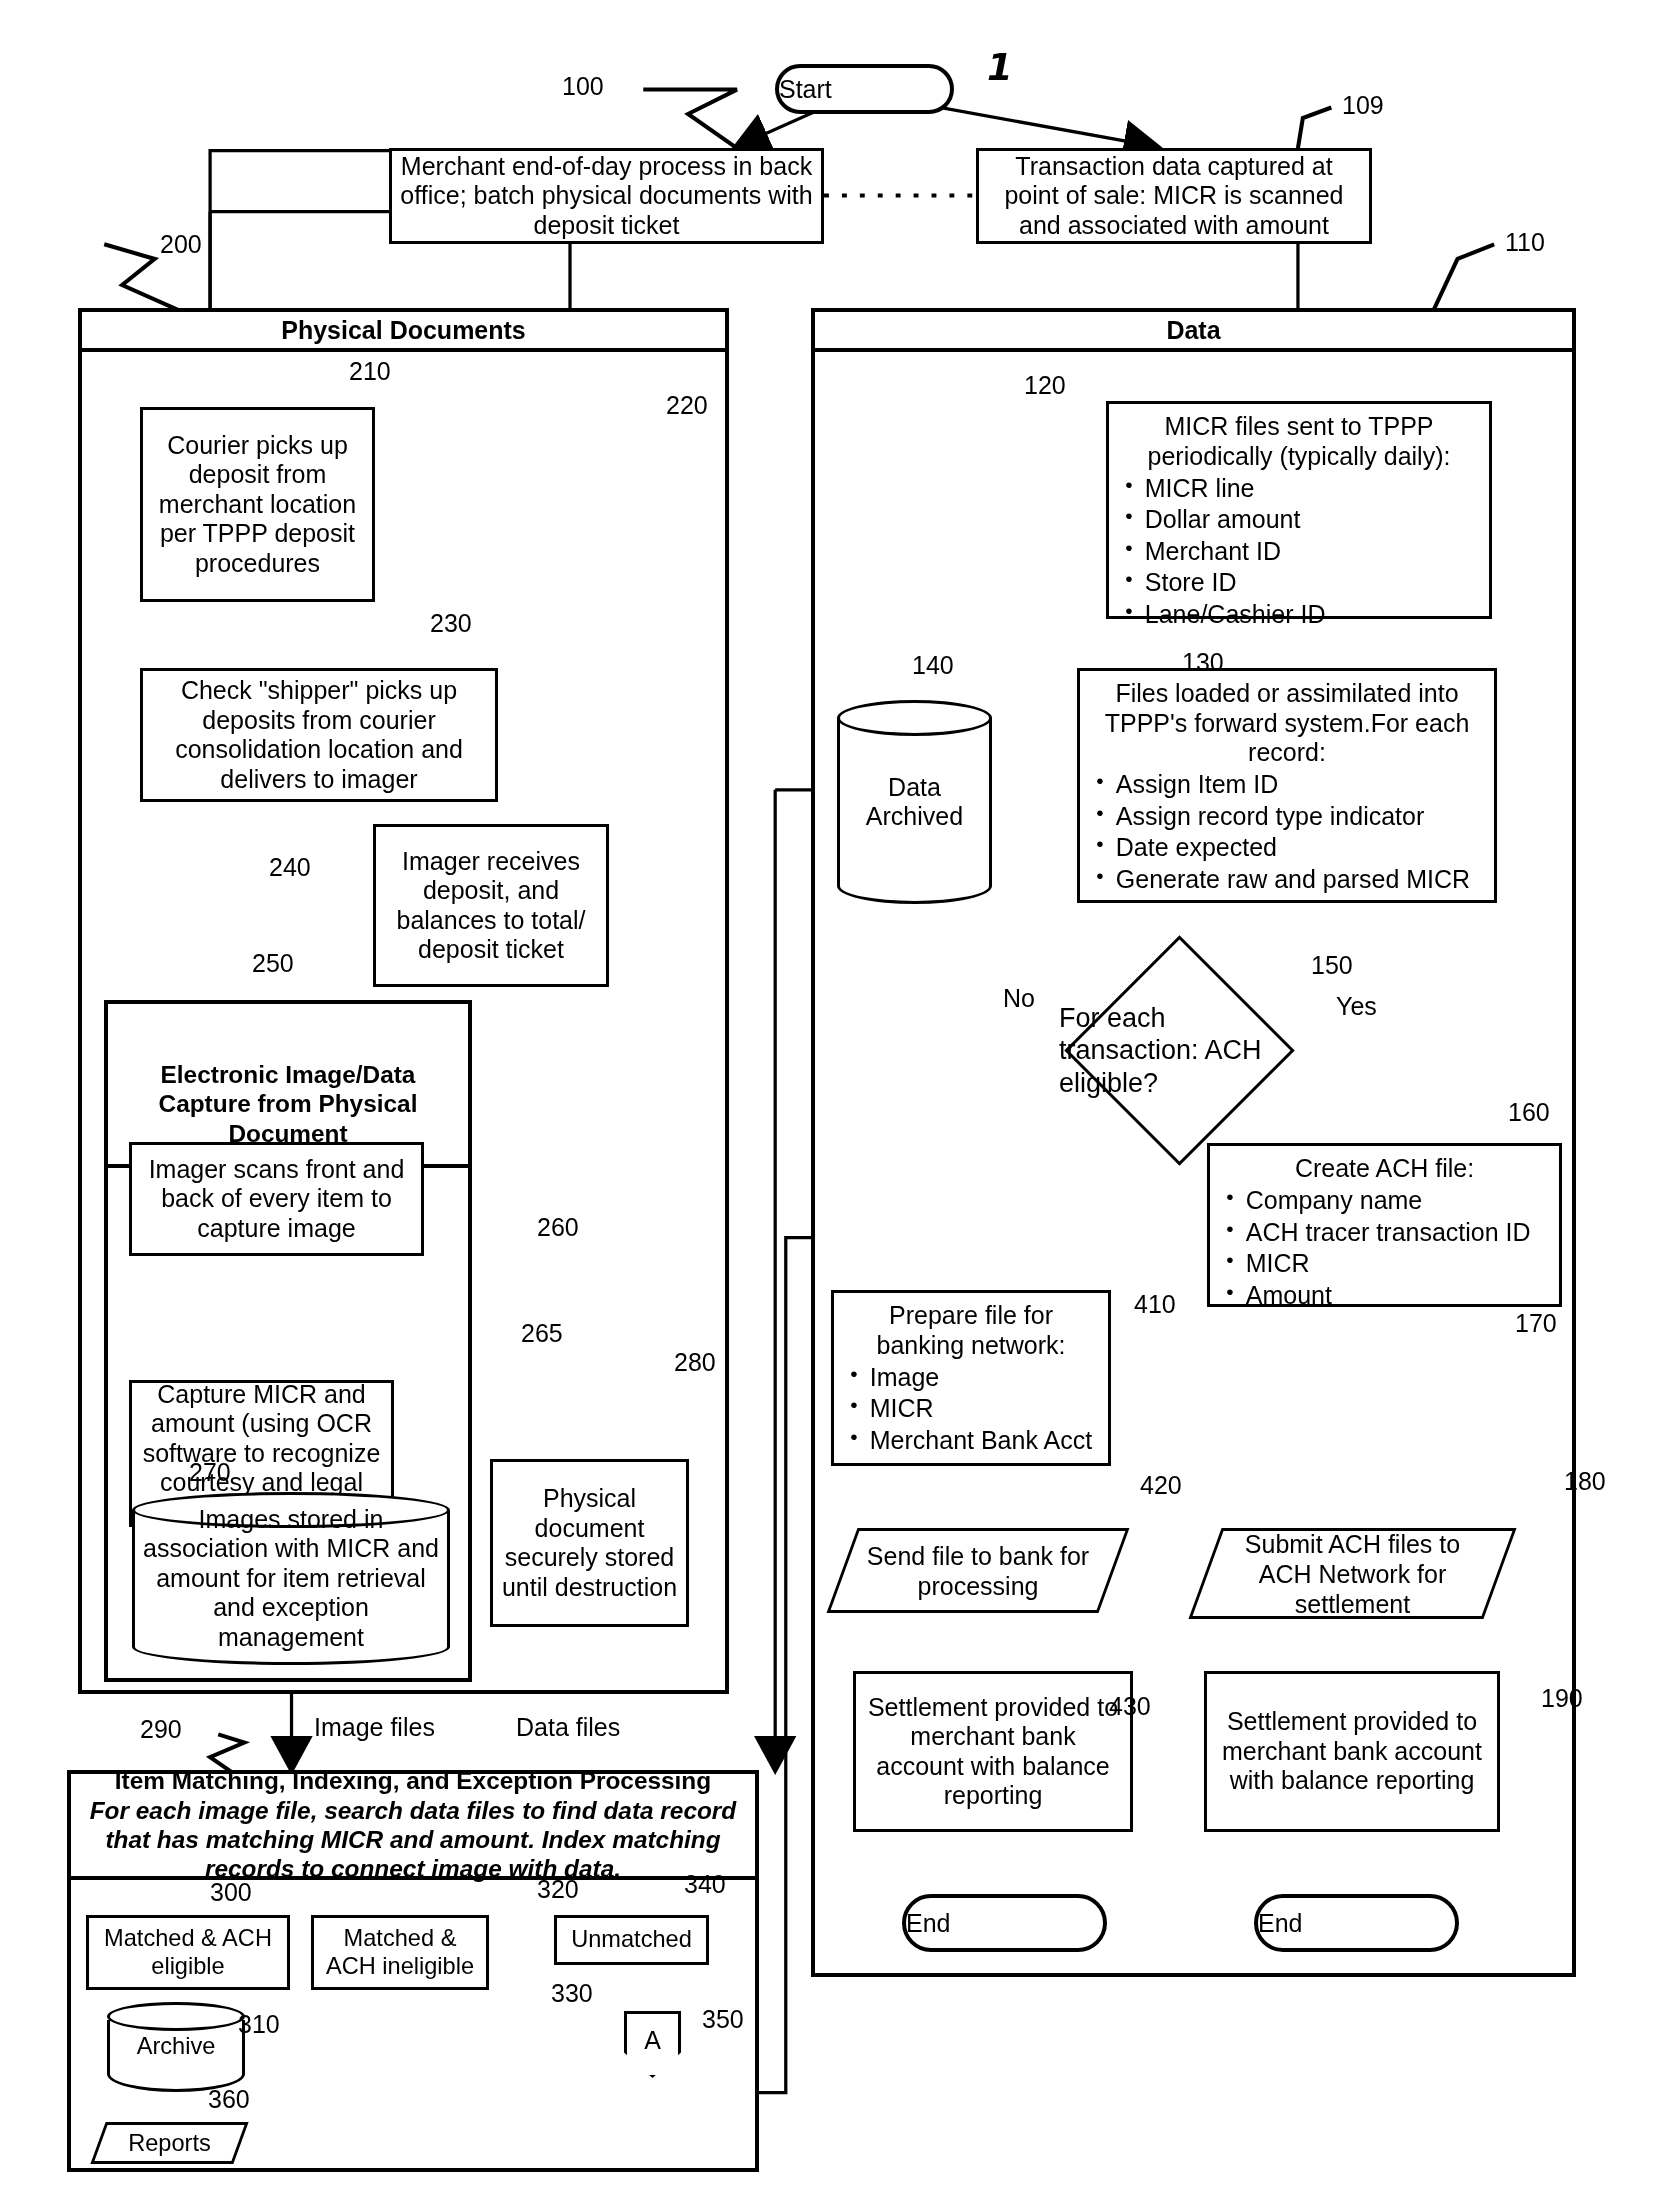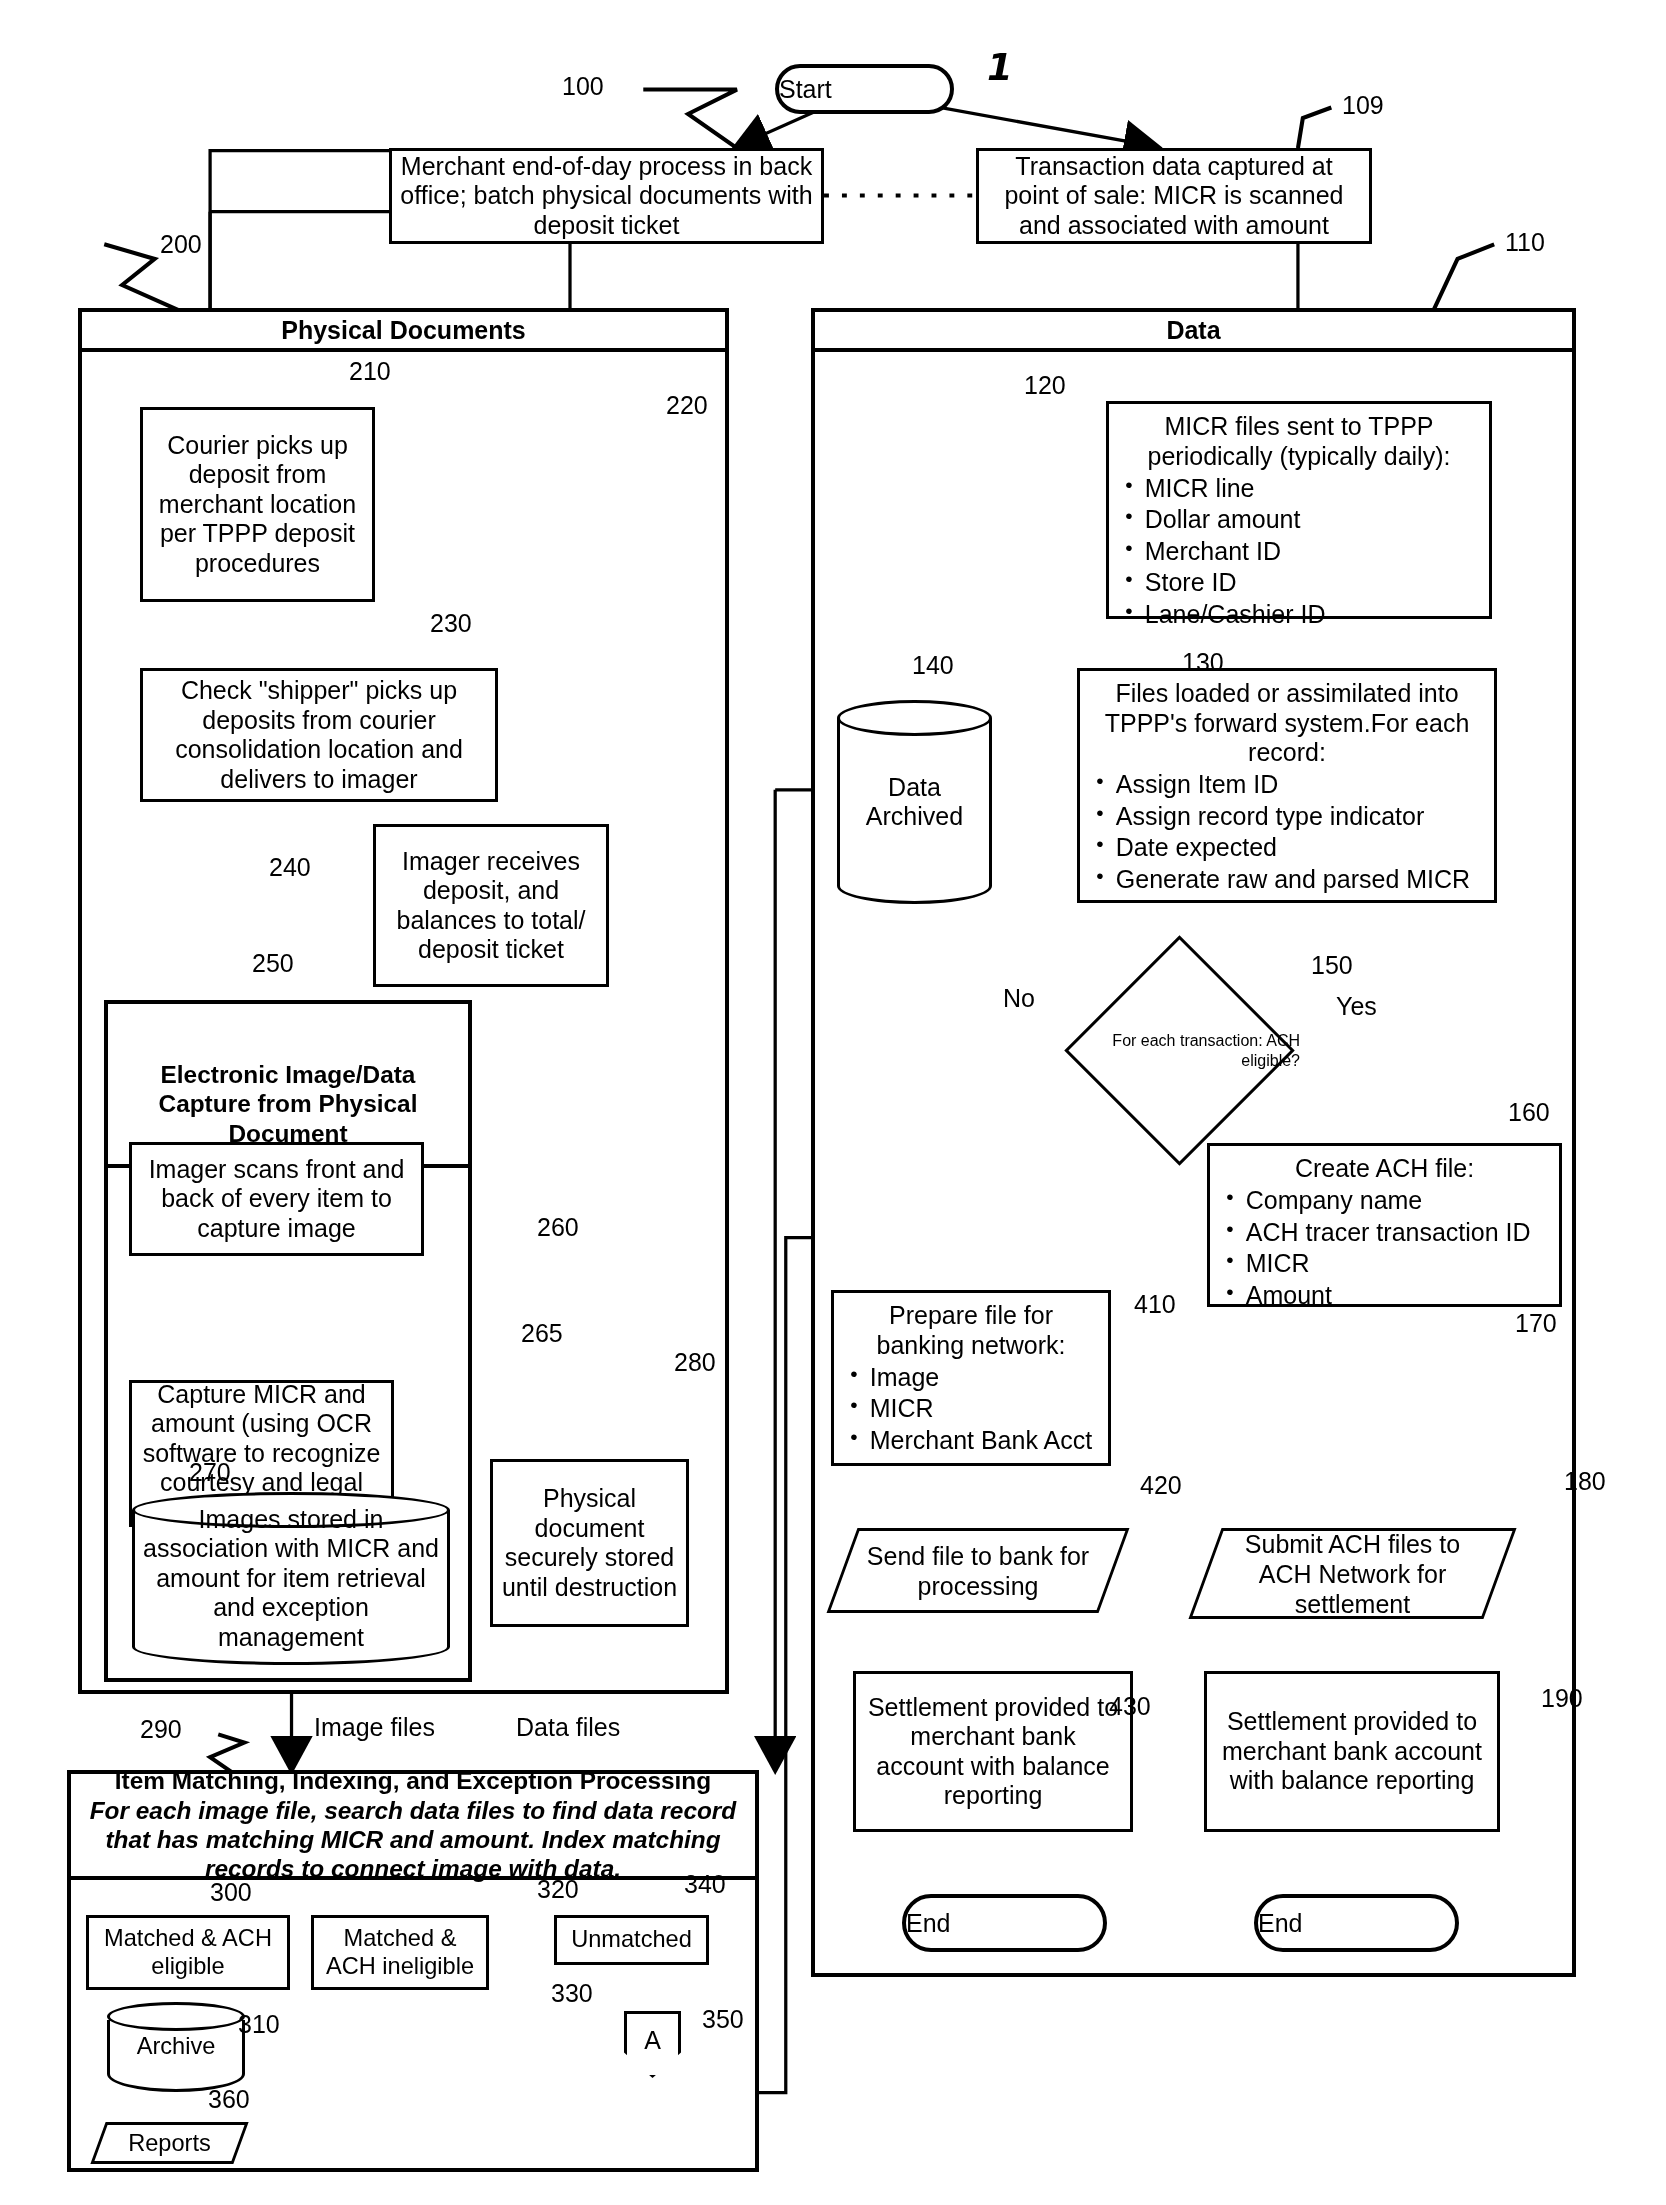--- a/index.html
+++ b/index.html
@@ -49,21 +49,21 @@
   .para .sh{position:absolute;inset:0;border:3.3px solid #000;background:#fff;
        transform:skewX(-20deg);box-sizing:border-box;}
   .para .txt{position:absolute;inset:0;display:flex;align-items:center;justify-content:center;
        text-align:center;font-size:25px;line-height:1.2;padding:0 11.4px;box-sizing:border-box;}
 
   
   .dia{position:absolute;}
   .dia .sh{position:absolute;inset:0;background:#fff;border:3.3px solid #000;box-sizing:border-box;
        transform:rotate(45deg);}
   .dia .txt{position:absolute;inset:0;display:flex;align-items:center;justify-content:center;
-       text-align:right;font-size:16px;line-height:1.2;}
+       text-align:left;font-size:27px;line-height:1.2;}
 
   
   .conn{position:absolute;display:flex;align-items:center;justify-content:center;font-size:25px;}
   .conn .sh{position:absolute;inset:0;background:#fff;border:3.3px solid #000;box-sizing:border-box;
        clip-path:polygon(0 0,100% 0,100% 62%,50% 100%,0 62%);}
   .conn span{position:relative;z-index:2;margin-bottom:8.1px;}
 
   svg.lines{position:absolute;left:0;top:0;width:1666px;height:2205px;pointer-events:none;}
 </style>
 </head>

